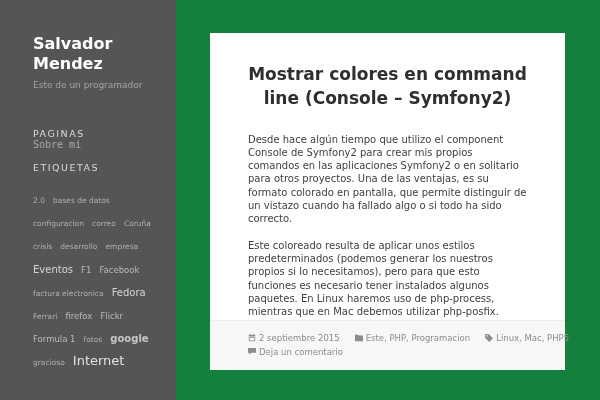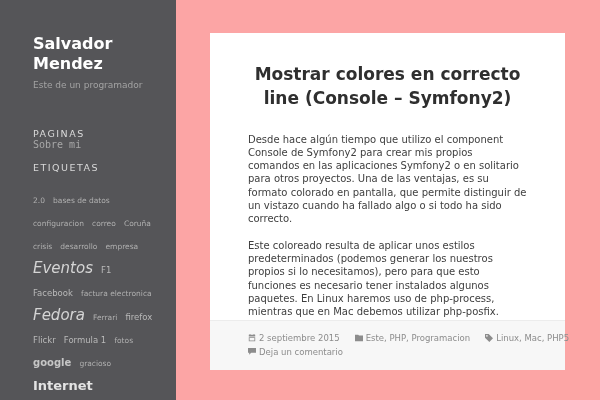--- a/index.html
+++ b/index.html
@@ -1,32 +1,32 @@
 <!DOCTYPE html>
 <html><head>
 <meta charset="utf-8">
 <style>
   html,body{margin:0;padding:0;}
   body{width:600px;height:400px;overflow:hidden;font-family:"DejaVu Sans","Liberation Sans",sans-serif;}
-  .screen{position:relative;width:600px;height:400px;background:#fca5a5;}
+  .screen{position:relative;width:600px;height:400px;background:#15803d;}
 
   
   .sidebar{position:absolute;left:0;top:0;width:176px;height:400px;background:#555558;box-sizing:border-box;padding:34px 16px 10px 33px;}
   .site-title{display:block;color:#ffffff;font-size:16px;font-weight:bold;line-height:1.25;width:105px;text-decoration:none;cursor:pointer;}
   .tagline{color:#a3a3a3;font-size:9px;margin-top:6px;}
   .widget-heading{color:#d9d9d9;font-size:9.5px;font-weight:normal;letter-spacing:1.5px;margin:0;margin-top:38px;}
   .widget-heading.etiq{margin-top:12px;}
   .page-link{display:block;color:#a8a8a8;font-size:10px;font-family:"DejaVu Sans Mono","Liberation Mono",monospace;text-decoration:none;cursor:pointer;}
   .tagcloud{margin-top:13px;width:127px;line-height:1.45;}
   .tag{text-decoration:none;cursor:pointer;margin-right:3px;white-space:nowrap;}
   .tag.s1{font-size:7.5px;color:#b0b0b0;}
   .tag.s2{font-size:8.5px;color:#b9b9b9;}
   .tag.s3{font-size:10px;color:#c6c6c6;}
-  .tag.s4{font-size:15px;color:#d5d5d5;font-style:italic;}
-  .tag.s5{font-size:13px;color:#e3e3e3;font-weight:bold;}
+  .tag.s4{font-size:10px;color:#d5d5d5;}
+  .tag.s5{font-size:13px;color:#e3e3e3;}
   .tag.b{font-weight:bold;}
 
   
   .content{position:absolute;left:210px;top:33px;}
   .card{width:355px;height:337px;background:#ffffff;display:flex;flex-direction:column;box-sizing:border-box;}
   .card-body{flex:1;padding:30px 38px 0 38px;overflow:hidden;}
   .post-title{margin:0 0 22px 0;text-align:center;font-size:17px;font-weight:bold;color:#2f2f2f;line-height:1.4;}
   .card-body p{margin:0 0 13px 0;font-size:10px;line-height:1.33;color:#3e3e3e;}
   .card-footer{background:#f7f7f7;border-top:1px solid #ececec;padding:12px 38px 13px 38px;}
   .meta-row{display:flex;align-items:center;gap:15px;}
@@ -47,21 +47,21 @@
     <h3 class="widget-heading">PAGINAS</h3>
     <a class="page-link">Sobre mi</a>
 
     <h3 class="widget-heading etiq">ETIQUETAS</h3>
     <div class="tagcloud" id="tagcloud"><a class="tag s1">2.0</a> <a class="tag s1">bases de datos</a> <a class="tag s1">configuracion</a> <a class="tag s1">correo</a> <a class="tag s1">Coruña</a> <a class="tag s1">crisis</a> <a class="tag s1">desarrollo</a> <a class="tag s1">empresa</a> <a class="tag s4">Eventos</a> <a class="tag s2">F1</a> <a class="tag s2">Facebook</a> <a class="tag s1">factura electronica</a> <a class="tag s4">Fedora</a> <a class="tag s1">Ferrari</a> <a class="tag s2">firefox</a> <a class="tag s2">Flickr</a> <a class="tag s2">Formula 1</a> <a class="tag s1">fotos</a> <a class="tag s3 b">google</a> <a class="tag s1">gracioso</a> <a class="tag s5">Internet</a>                         </div>
   </aside>
 
   <main class="content">
     <article class="card">
       <div class="card-body">
-        <h1 class="post-title">Mostrar colores en correcto line (Console – Symfony2)</h1>
+        <h1 class="post-title">Mostrar colores en command line (Console – Symfony2)</h1>
         <p>Desde hace algún tiempo que utilizo el component Console de Symfony2 para crear mis propios comandos en las aplicaciones Symfony2 o en solitario para otros proyectos. Una de las ventajas, es su formato colorado en pantalla, que permite distinguir de un vistazo cuando ha fallado algo o si todo ha sido correcto.</p>
         <p>Este coloreado resulta de aplicar unos estilos predeterminados (podemos generar los nuestros propios si lo necesitamos), pero para que esto funciones es necesario tener instalados algunos paquetes. En Linux haremos uso de php-process, mientras que en Mac debemos utilizar php-posfix.</p>
       </div>
       <footer class="card-footer">
         <div class="meta-row">
           <a class="meta-item">
             <span class="micon">
               <svg viewBox="0 0 10 10">
                   <path d="M2 0h1v1h4V0h1v1h1v2H1V1h1V0zM1 4h8v5H1V4zm1 1v3h6V5H2z"></path>
                 </svg>

